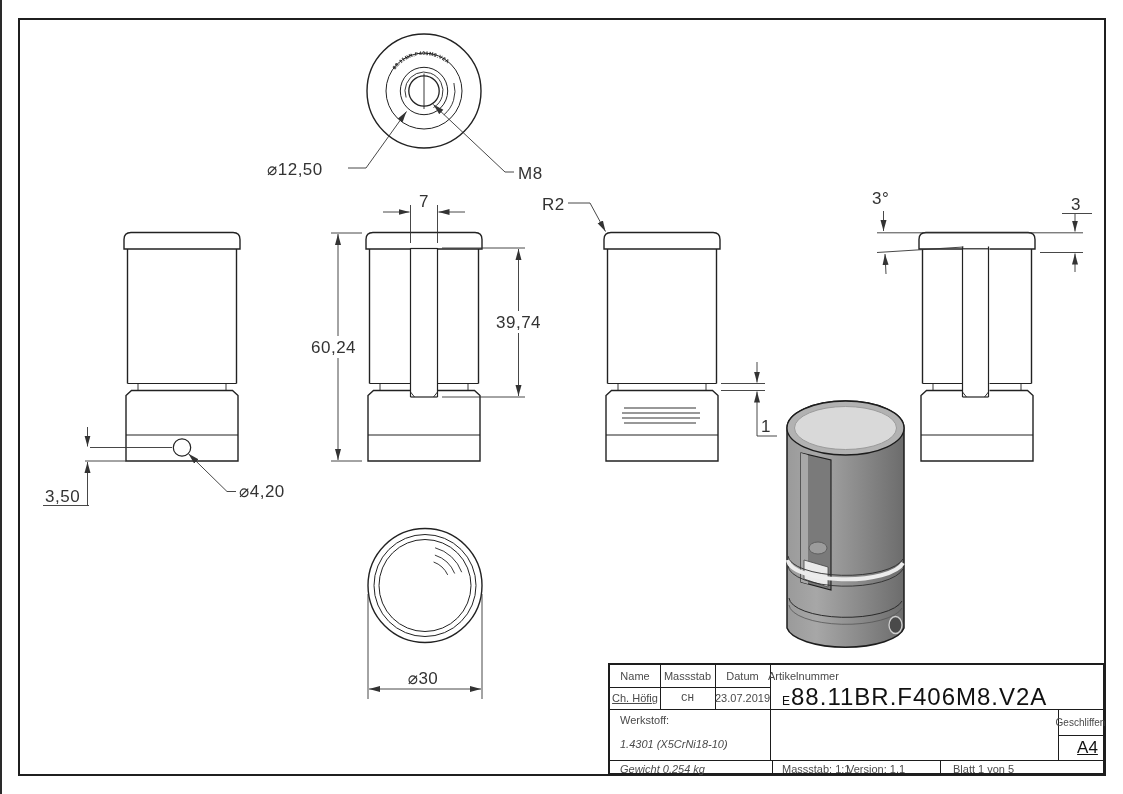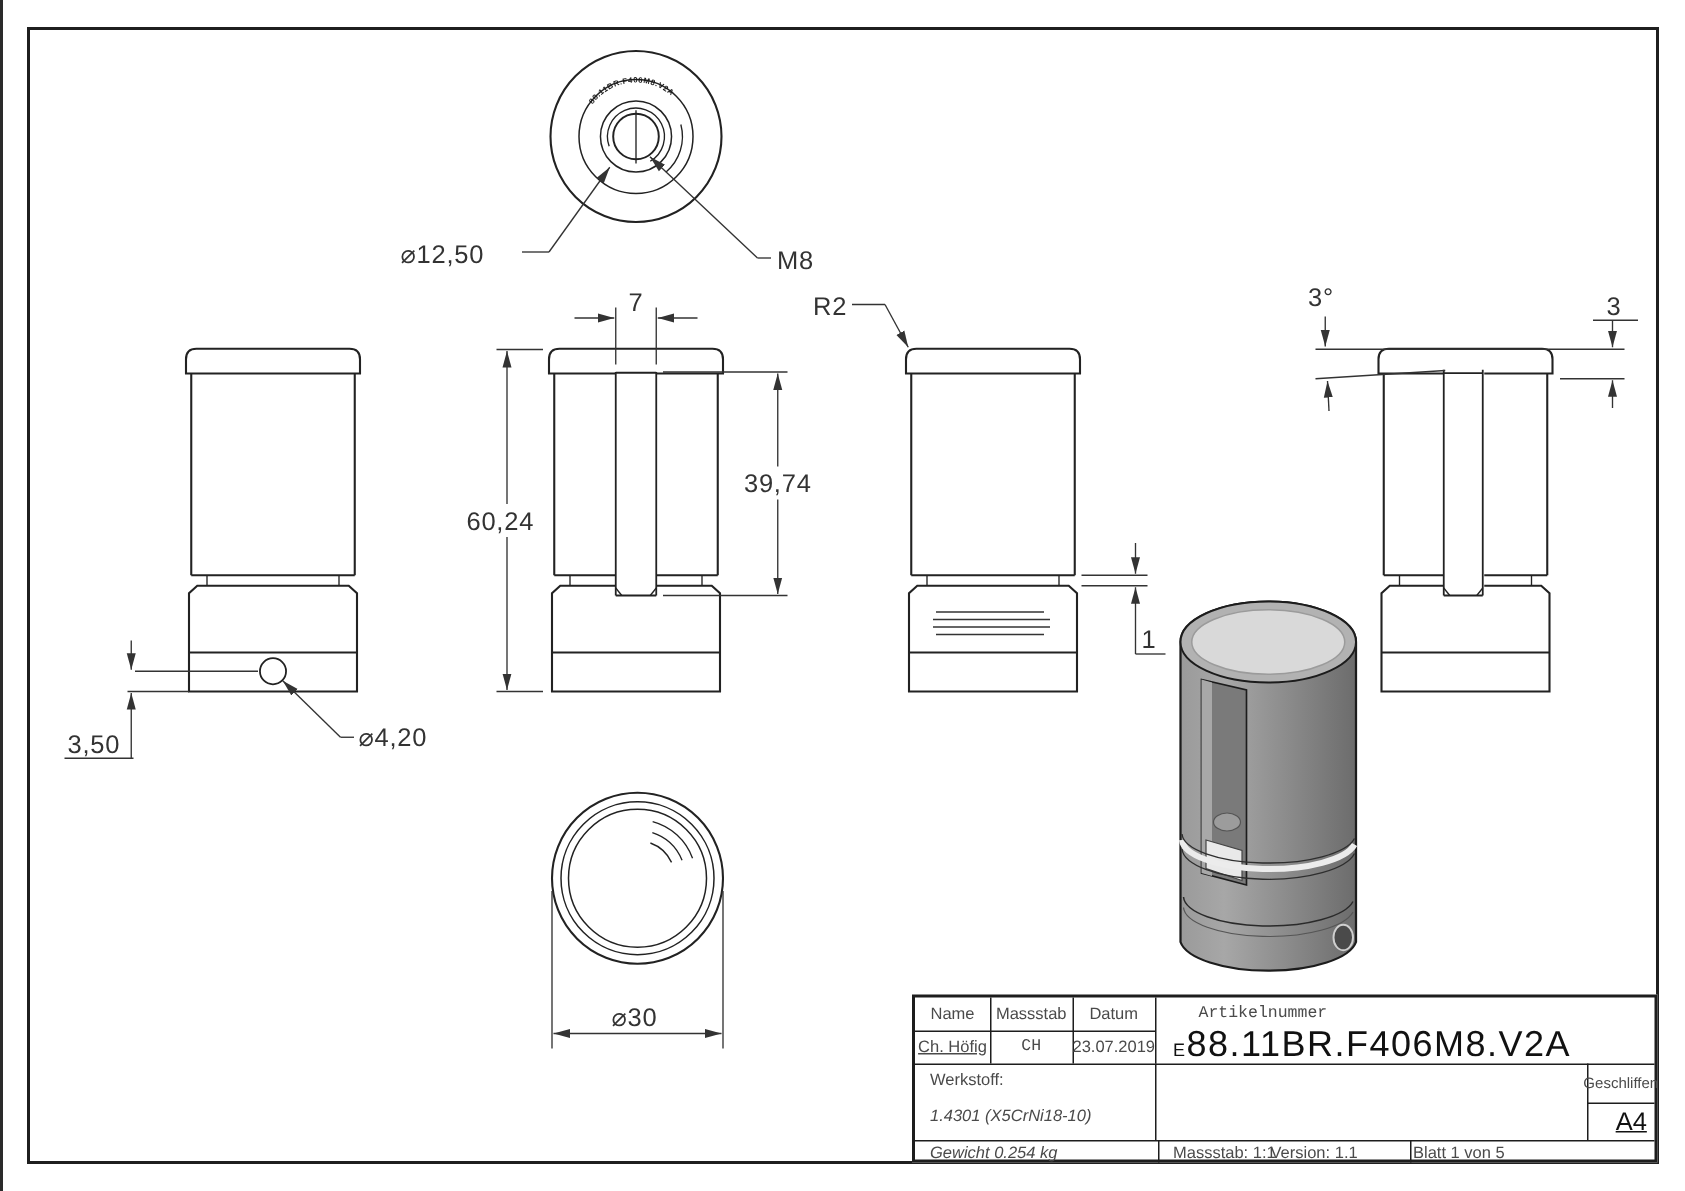--- a/index.html
+++ b/index.html
@@ -234,30 +234,30 @@
     <div class="vline" style="left:330px;top:95px;width:1px;height:15px;"></div>
 
     <div class="cell ctr" style="left:0;top:0;width:50px;height:22px;">Name</div>
     <div class="cell ctr" style="left:50px;top:0;width:55px;height:22px;">Massstab</div>
     <div class="cell ctr" style="left:105px;top:0;width:55px;height:22px;">Datum</div>
 
     <div class="cell ctr" style="left:0;top:22px;width:50px;height:22px;text-decoration:underline;">Ch. Höfig</div>
     <div class="cell ctr" style="left:50px;top:22px;width:55px;height:22px;font-family:Liberation Mono, monospace;">CH</div>
     <div class="cell ctr" style="left:105px;top:22px;width:55px;height:22px;">23.07.2019</div>
 
-    <div class="cell" style="left:189px;top:5px;font-family:Liberation Mono, monospace;">Artikelnummer</div>
+    <div class="cell" style="left:158px;top:5px;">Artikelnummer</div>
     <div class="cell" style="left:172px;top:18px;display:flex;align-items:baseline;">
       <span class="artprefix">E</span>
       <span class="artnum">88.11BR.F406M8.V2A</span>
     </div>
 
     <div class="cell" style="left:10px;top:49px;">Werkstoff:</div>
     <div class="cell" style="left:10px;top:73px;font-style:italic;">1.4301 (X5CrNi18-10)</div>
 
     <div class="cell ctr" style="left:448px;top:44px;width:45px;height:26px;font-size:10px;">Geschliffen</div>
     <div class="cell ctr" style="left:448px;top:70px;width:59px;height:25px;font-size:17px;color:#111;text-decoration:underline;">A4</div>
 
     <div class="cell" style="left:10px;top:98px;font-style:italic;">Gewicht 0.254 kg</div>
     <div class="cell" style="left:172px;top:98px;">Massstab: 1:1</div>
     <div class="cell" style="left:237px;top:98px;">Version: 1.1</div>
-    <div class="cell" style="left:332px;top:98px;">Blatt 1 von 5</div>
+    <div class="cell" style="left:343px;top:98px;">Blatt 1 von 5</div>
   </div>
 </div>
 
 </body></html>

